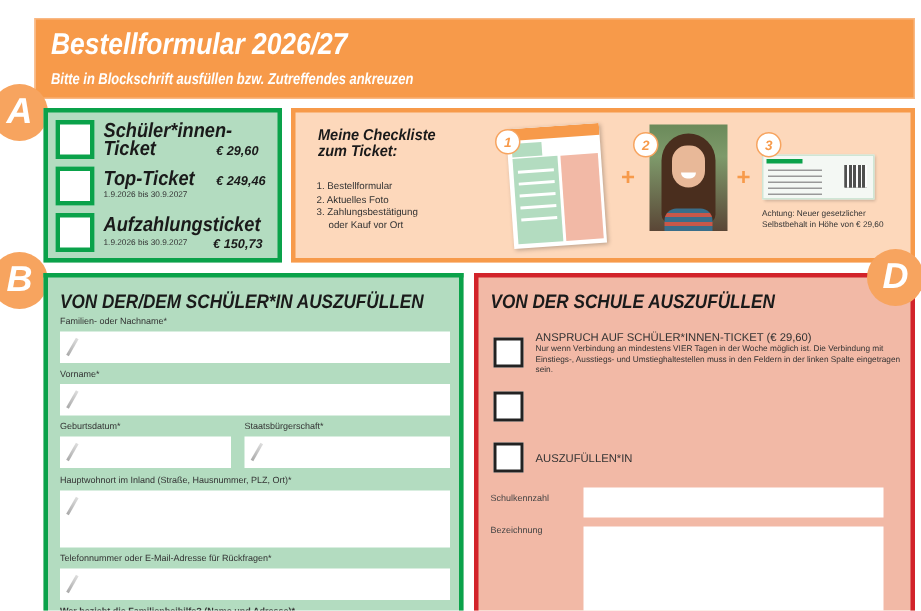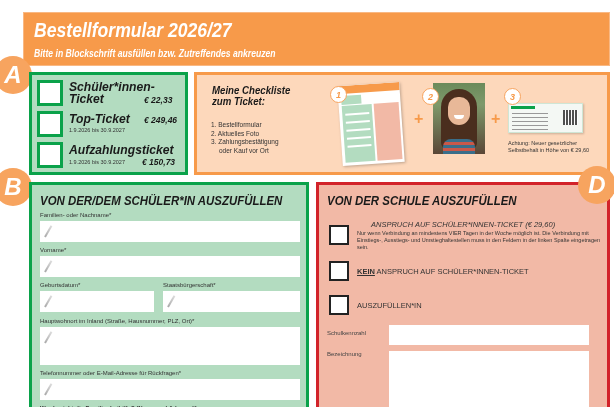--- a/index.html
+++ b/index.html
@@ -144,21 +144,21 @@
 
 <div class="badge" style="left:-6px; top:56px;">A</div>
 <div class="badge" style="left:-6px; top:168px;">B</div>
 
 <div class="secA">
   <div class="ticket-row" style="top:5px;">
     <div class="chk-green"></div>
   </div>
   <div class="ticket-name" style="position:absolute; left:37px; top:5px;">Schüler*innen-</div>
   <div class="ticket-name" style="position:absolute; left:37px; top:17px;">Ticket</div>
-  <div class="ticket-price" style="left:112px; top:20px;">€ 22,33</div>
+  <div class="ticket-price" style="left:112px; top:20px;">€ 29,60</div>
 
   <div class="ticket-row" style="top:36px;">
     <div class="chk-green"></div>
   </div>
   <div class="ticket-name" style="position:absolute; left:37px; top:37px;">Top-Ticket</div>
   <div class="ticket-price" style="left:112px; top:40px;">€ 249,46</div>
   <div class="ticket-period" style="left:37px; top:52px;">1.9.2026 bis 30.9.2027</div>
 
   <div class="ticket-row" style="top:67px;">
     <div class="chk-green"></div>
@@ -252,25 +252,24 @@
       <div class="pencil"></div>
     </div>
 
   <div class="field-label" style="left:8px; top:220px; font-weight:bold;">Wer bezieht die Familienbeihilfe? (Name und Adresse)*</div>
 </div>
 
 <div class="secD">
   <div class="sec-title" style="left:8px; top:8px;">VON DER SCHULE AUSZUFÜLLEN</div>
 
   <div class="chk-black" style="left:10px; top:40px;"></div>
-  <div class="opt-label" style="left:52px; top:35px;font-style:italic;">ANSPRUCH AUF SCHÜLER*INNEN-TICKET (€ 29,60)</div>
+  <div class="opt-label" style="left:38px; top:35px;">ANSPRUCH AUF SCHÜLER*INNEN-TICKET (€ 29,60)</div>
   <div class="opt-desc" style="left:38px; top:45px;">Nur wenn Verbindung an mindestens VIER Tagen in der Woche möglich ist. Die Verbindung mit Einstiegs-, Ausstiegs- und Umstieghaltestellen muss in den Feldern in der linken Spalte eingetragen sein.</div>
 
   <div class="chk-black" style="left:10px; top:76px;"></div>
-  <div class="opt-label" style="left:38px; top:82px;"><span class="kein">KEIN</span><span> ANSPRUCH AUF SCHÜLER*INNEN-TICKET</span></div>
 
   <div class="chk-black" style="left:10px; top:110px;"></div>
   <div class="opt-label" style="left:38px; top:116px;">AUSZUFÜLLEN*IN</div>
 
   <div class="field-label" style="left:8px; top:145px; color:#444;">Schulkennzahl</div>
   <div class="field" style="left:70px; top:140px; width:200px; height:20px;"></div>
 
   <div class="field-label" style="left:8px; top:166px; color:#444;">Bezeichnung</div>
   <div class="field" style="left:70px; top:166px; width:200px; height:64px;"></div>
 </div>

